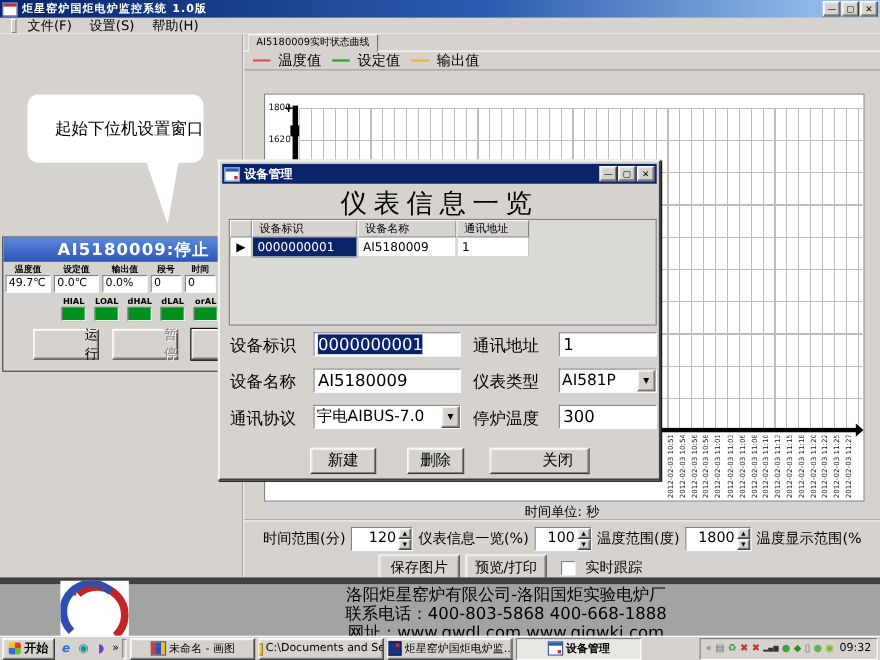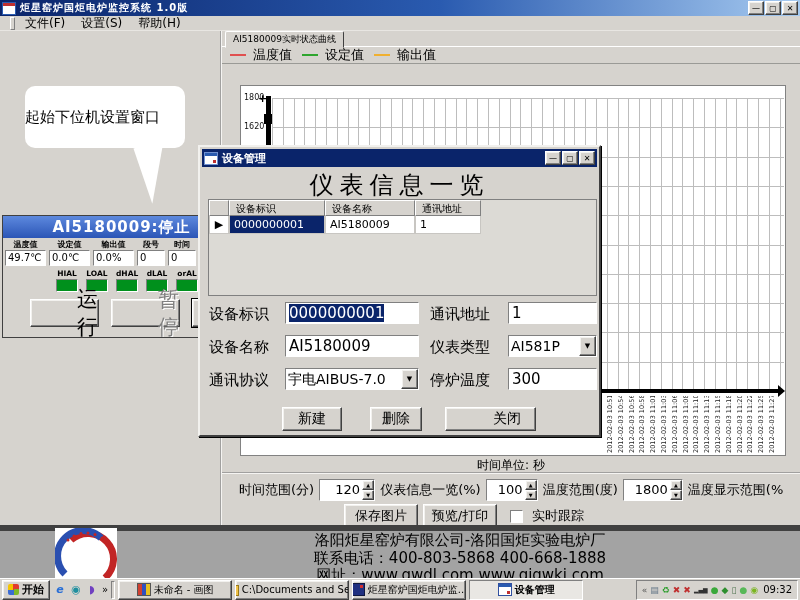--- a/index.html
+++ b/index.html
@@ -14,37 +14,37 @@
   .title-icon{width:12px;height:11px;background:#fff;border:1px solid #2a5bb0;position:relative;flex:none;}
   .title-icon::before{content:"";position:absolute;left:0;top:0;right:0;height:3px;background:#c03030;}
   .title-text{color:#fff;font-size:10px;font-weight:bold;margin-left:4px;flex:1;white-space:nowrap;letter-spacing:1px;}
   .winbtn{width:14px;height:12px;font-size:8px;margin-left:1px;}
   
   .menubar{position:absolute;left:0;top:16px;width:800px;height:15px;display:flex;align-items:center;gap:16px;padding-left:10px;box-sizing:border-box;border-bottom:1px solid #e8e6e2;}
   .menugrip{width:3px;height:11px;border:1px solid;border-color:#fff #808080 #808080 #fff;margin-right:-6px;}
   .menu-item{font-size:12px;white-space:nowrap;}
   
   .callout{position:absolute;left:25px;top:86px;width:160px;height:62px;background:#fff;border-radius:10px;
-    display:flex;align-items:center;justify-content:flex-start;font-size:15px;z-index:3;}
+    display:flex;align-items:center;justify-content:flex-end;font-size:15px;z-index:3;}
   .callout-tail{position:absolute;left:140px;top:144px;width:0;height:0;z-index:2;
     border-top:58px solid #fff;border-left:5px solid transparent;border-right:26px solid transparent;transform:rotate(-14deg);}
   .statuspanel{position:absolute;left:2px;top:215px;width:197px;height:121px;background:#d6d3ce;border:1px solid #404040;overflow:hidden;z-index:1;}
   .sp-title{height:22px;background:linear-gradient(to bottom,#5d89de,#2b55b6);color:#fff;font-weight:bold;font-size:15px;
     display:flex;align-items:center;justify-content:center;letter-spacing:1px;padding-left:40px;}
   .sp-fields{display:flex;gap:3px;padding:2px 2px 0 2px;}
   .sfield{flex:none;width:41px;}
   .sfield:nth-child(n+4){width:28px;}
   .sflabel{font-size:8px;font-weight:bold;text-align:center;height:10px;line-height:10px;white-space:nowrap;overflow:hidden;}
   .sfval{height:14px;background:#fff;border:1px solid;border-color:#808080 #fff #fff #808080;font-size:10px;line-height:14px;padding:0 2px;white-space:nowrap;overflow:hidden;}
   .sp-alarms{display:flex;gap:8px;padding-left:53px;margin-top:3px;}
   .alarm{width:22px;text-align:center;}
   .alabel{font-size:7.5px;font-weight:bold;line-height:9px;}
   .abox{height:11px;background:#00901c;border:1px solid;border-color:#808080 #fff #fff #808080;margin-top:1px;}
   .sp-btns{display:flex;gap:12px;padding-left:27px;margin-top:7px;}
-  .spbtn{width:56px;height:26px;font-size:21px;padding-left:46px;}
+  .spbtn{width:56px;height:26px;font-size:12px;padding-left:46px;}
   .spbtn.disabled{color:#808080;text-shadow:1px 1px 0 #fff;}
   .spbtn.default{outline:1px solid #000;}
   
   .tabregion{position:absolute;left:220px;top:31px;width:580px;height:494px;background:#d6d3ce;border-left:2px groove #f5f4f2;box-sizing:border-box;}
   .tab{position:absolute;left:3px;top:0;height:15px;line-height:14px;padding:0 7px;background:#d6d3ce;font-size:9px;z-index:2;
     border:1px solid;border-color:#fff #404040 #d6d3ce #fff;border-radius:2px 2px 0 0;text-align:center;}
   .legendrow{position:absolute;left:0;top:15px;width:578px;height:18px;border-top:1px solid #fff;border-bottom:1px solid #9a9a96;
     display:flex;align-items:center;padding-left:8px;box-sizing:border-box;font-size:13px;}
   .leg-item{display:flex;align-items:center;margin-right:10px;}
   .leg-dash{width:16px;height:2px;margin-right:7px;flex:none;}

